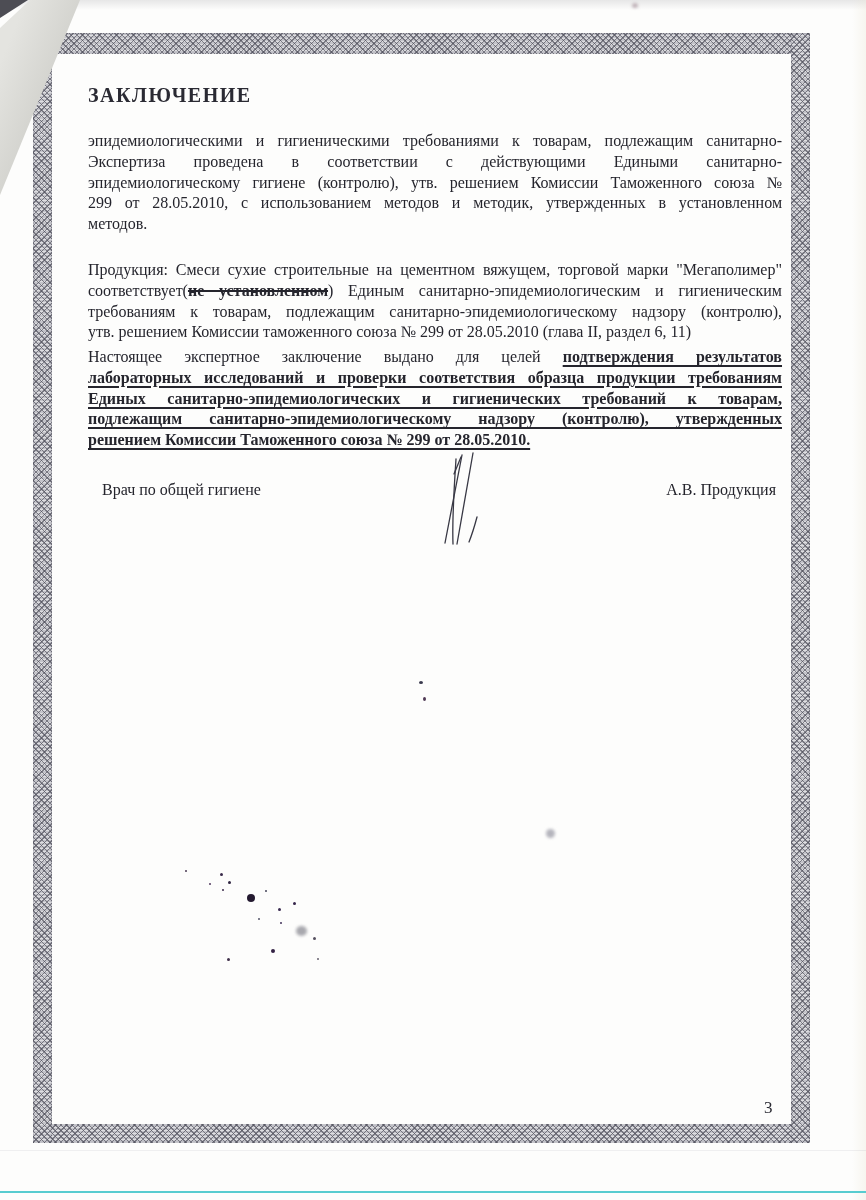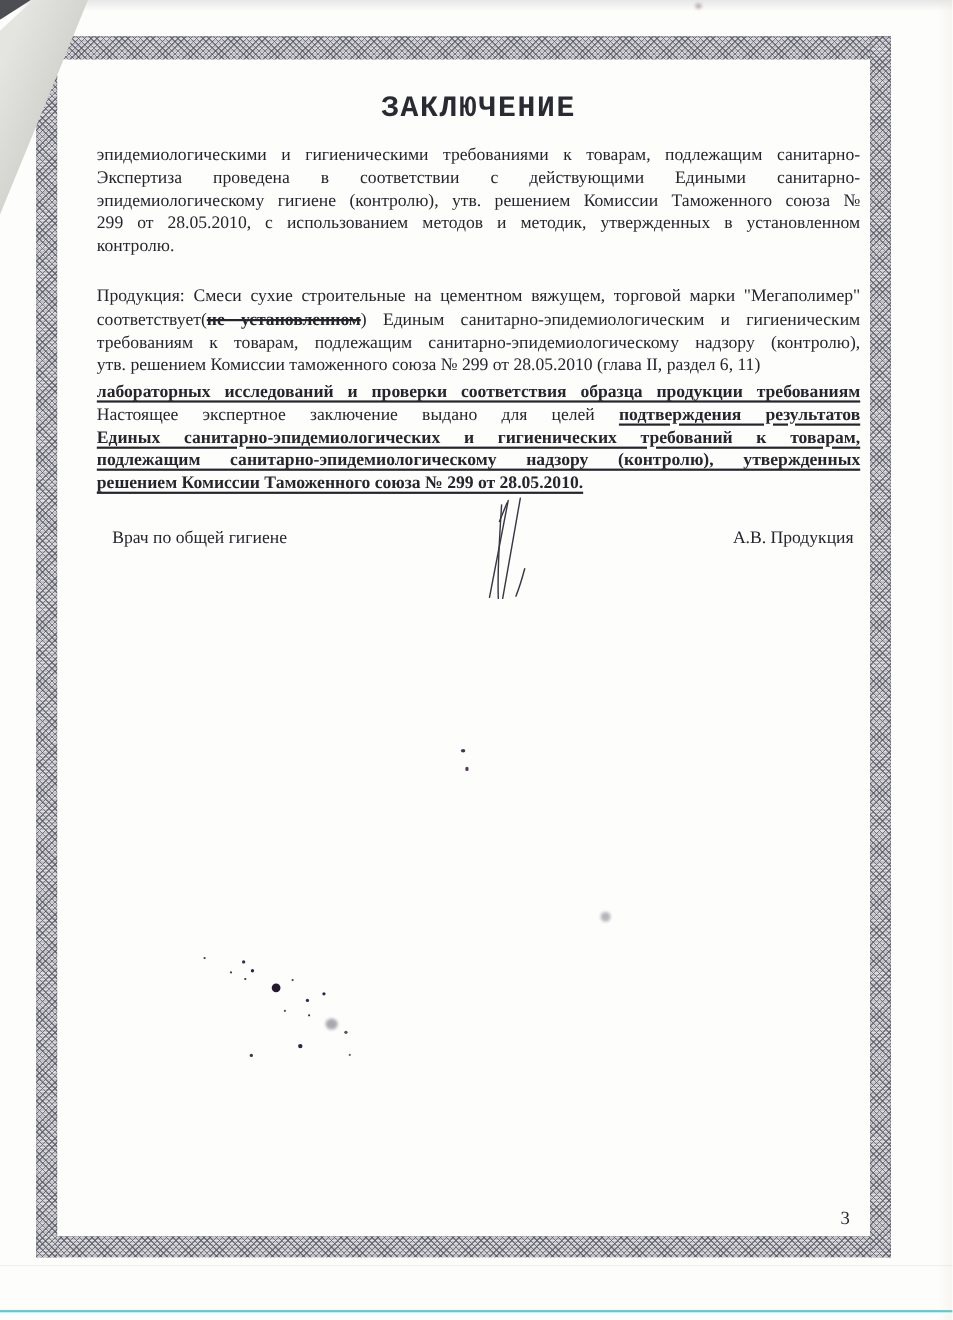--- a/index.html
+++ b/index.html
@@ -26,22 +26,22 @@
 
   
   .fold-dark{position:absolute;left:0;top:0;width:40px;height:24px;background:#4d4d54;
     clip-path:polygon(0 0,28px 0,0 18px);}
   .fold-paper{position:absolute;left:0;top:0;width:90px;height:200px;
     background:linear-gradient(112deg,#e4e4e0 15%,#cecec9 60%,#c2c2bd 95%);
     clip-path:polygon(30px 0,80px 0,0 195px,0 28px);}
 
   
   .content{position:absolute;left:88px;top:0;width:694px;}
-  .doc-title{position:absolute;left:0;top:84px;width:100%;text-align:center;
-    font-size:27px;font-weight:700;letter-spacing:1.5px;color:#2a2a33;font-family:Liberation Mono, monospace;}
+  .doc-title{position:absolute;left:0;top:84px;width:100%;
+    font-size:20px;font-weight:700;letter-spacing:1.5px;color:#2a2a33;}
   .para{position:absolute;left:0;width:100%;font-size:16px;line-height:20.8px;}
   .p1{top:131px;} .p2{top:260px;} .p3{top:347px;}
   .jl{text-align:justify;text-align-last:justify;}
   .ll{text-align:justify;text-align-last:left;}
   .struck{font-weight:700;text-decoration:line-through;text-decoration-thickness:1.6px;}
   .emph{font-weight:700;text-decoration:underline;text-decoration-thickness:1.6px;
         text-underline-offset:2.5px;}
 
   .sig-row{position:absolute;left:0;top:481px;width:100%;font-size:16px;}
   .sig-role{position:absolute;left:14px;top:0;}
@@ -75,33 +75,33 @@
 
   <div class="content">
 
     <div class="doc-title">ЗАКЛЮЧЕНИЕ</div>
 
     <div class="para p1">
       <div class="jl">эпидемиологическими и гигиеническими требованиями к товарам, подлежащим санитарно-</div>
       <div class="jl">Экспертиза проведена в соответствии с действующими Едиными санитарно-</div>
       <div class="jl">эпидемиологическому гигиене (контролю), утв. решением Комиссии Таможенного союза №</div>
       <div class="jl">299 от 28.05.2010, с использованием методов и методик, утвержденных в установленном</div>
-      <div class="ll">контролю.</div>
+      <div class="ll">методов.</div>
     </div>
 
     <div class="para p2">
       <div class="jl">Продукция: Смеси сухие строительные на цементном вяжущем, торговой марки "Мегаполимер"</div>
       <div class="jl"><span>соответствует(</span><span class="struck">не установленном</span><span>) Единым санитарно-эпидемиологическим и гигиеническим</span></div>
       <div class="jl">требованиям к товарам, подлежащим санитарно-эпидемиологическому надзору (контролю),</div>
       <div class="ll">утв. решением Комиссии таможенного союза № 299 от 28.05.2010 (глава II, раздел 6, 11)</div>
     </div>
 
     <div class="para p3">
+      <div class="jl"><span>Настоящее экспертное заключение выдано для целей </span><span class="emph">подтверждения результатов</span></div>
       <div class="jl emph">лабораторных исследований и проверки соответствия образца продукции требованиям</div>
-      <div class="jl"><span>Настоящее экспертное заключение выдано для целей </span><span class="emph">подтверждения результатов</span></div>
       <div class="jl emph">Единых санитарно-эпидемиологических и гигиенических требований к товарам,</div>
       <div class="jl emph">подлежащим санитарно-эпидемиологическому надзору (контролю), утвержденных</div>
       <div class="ll emph">решением Комиссии Таможенного союза № 299 от 28.05.2010.</div>
     </div>
 
     <div class="sig-row">
       <span class="sig-role">Врач по общей гигиене</span>
       <span class="sig-name">А.В. Продукция</span>
     </div>
 

